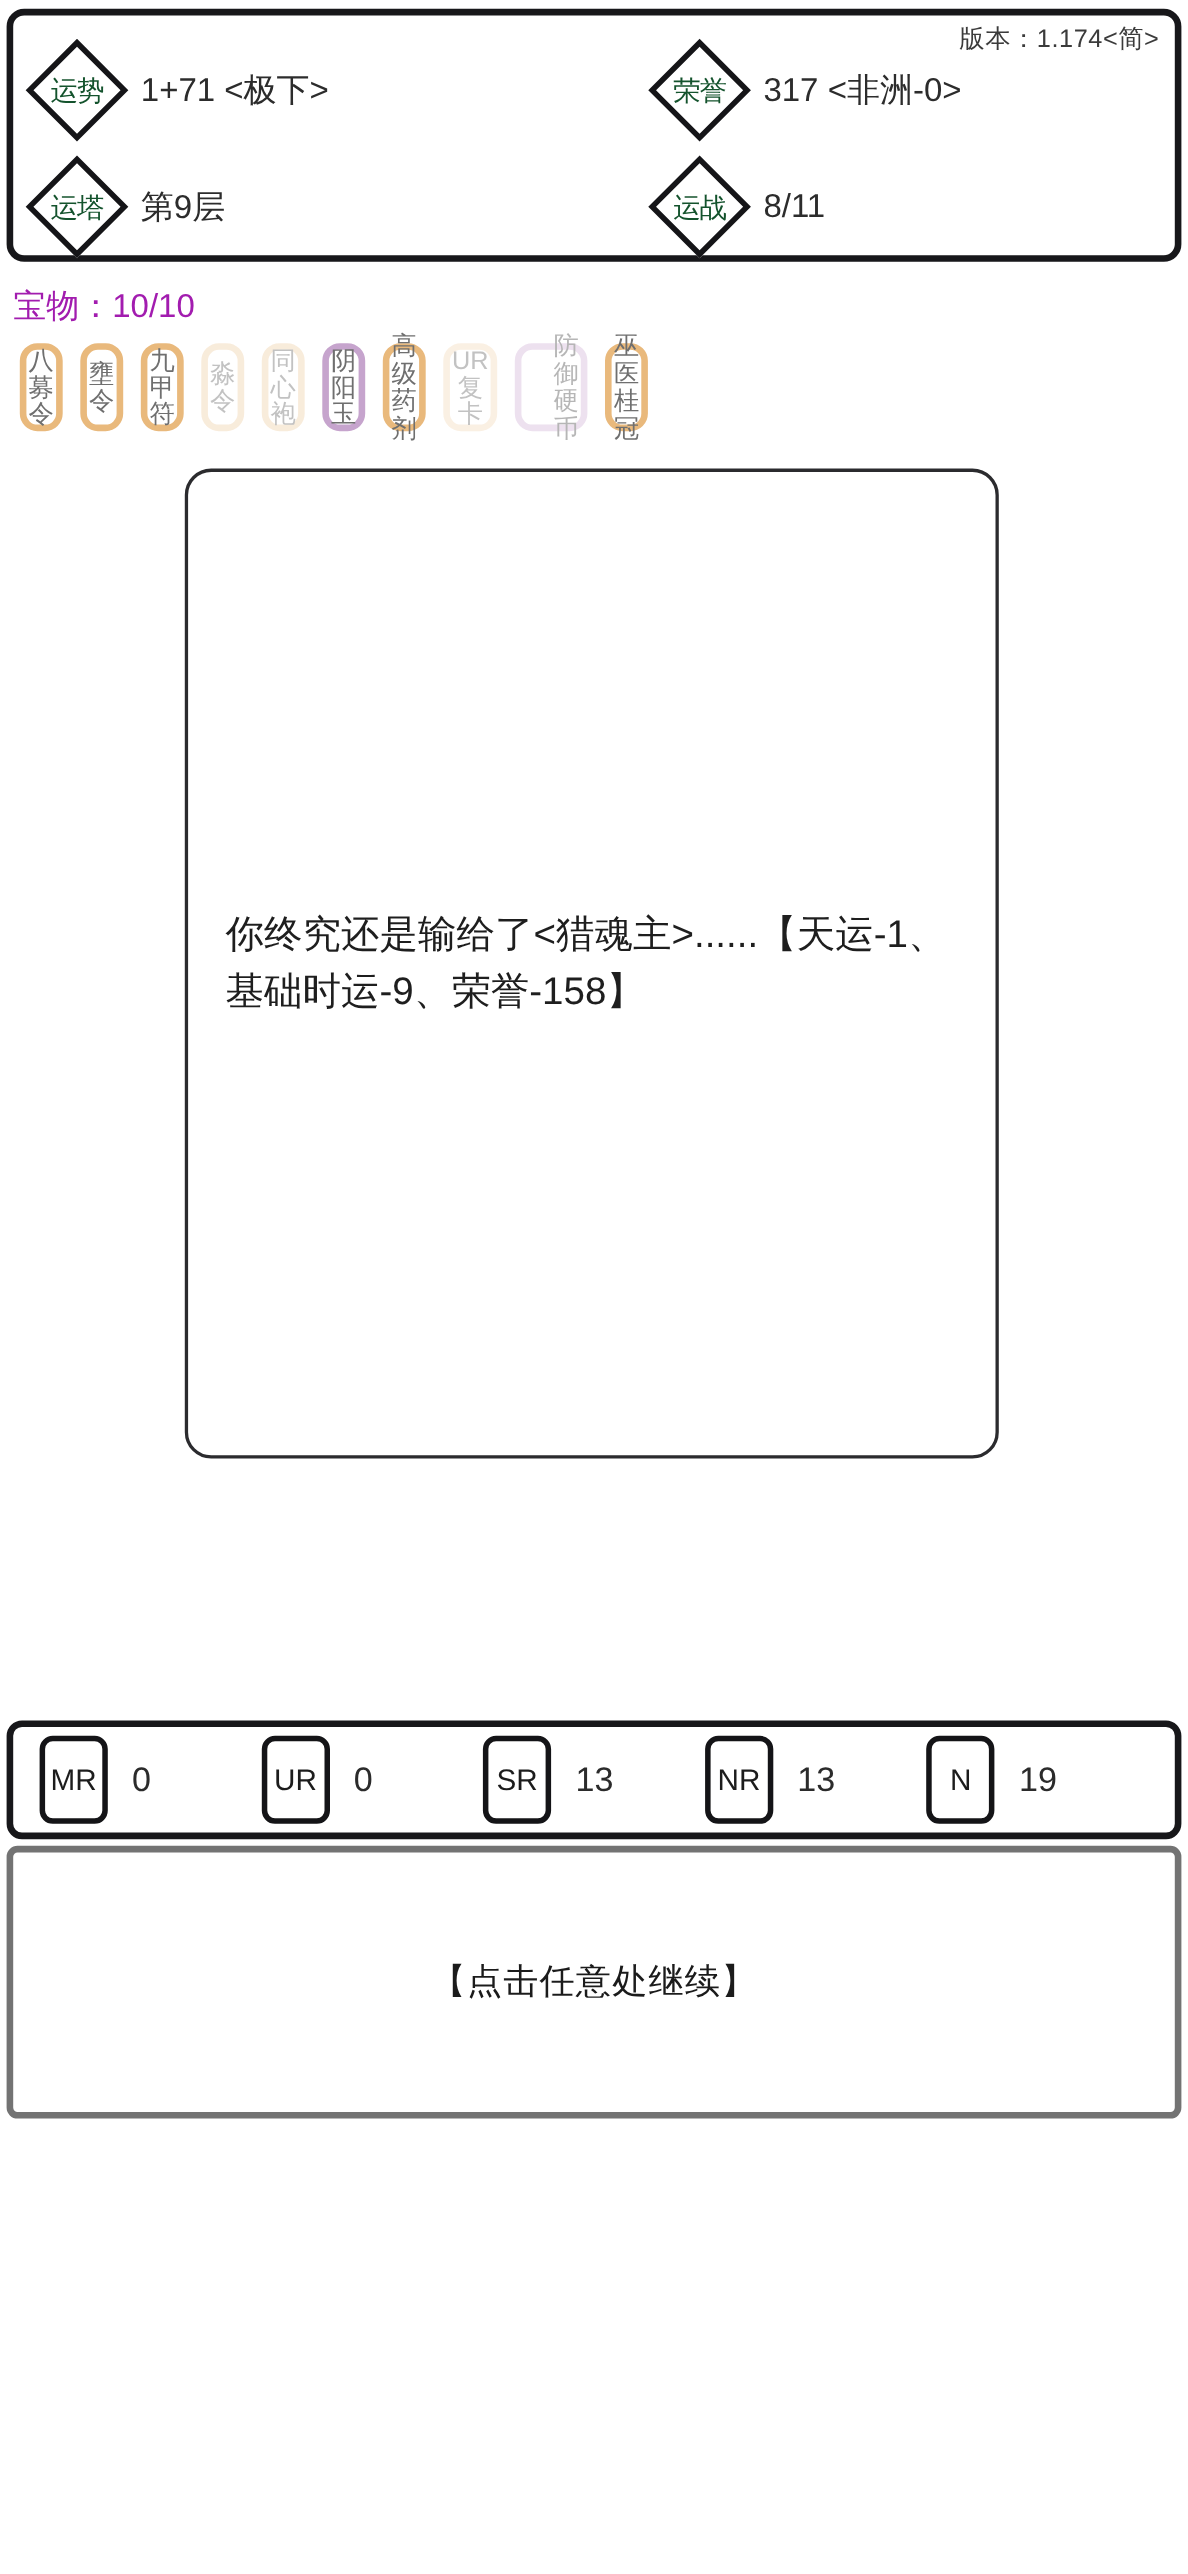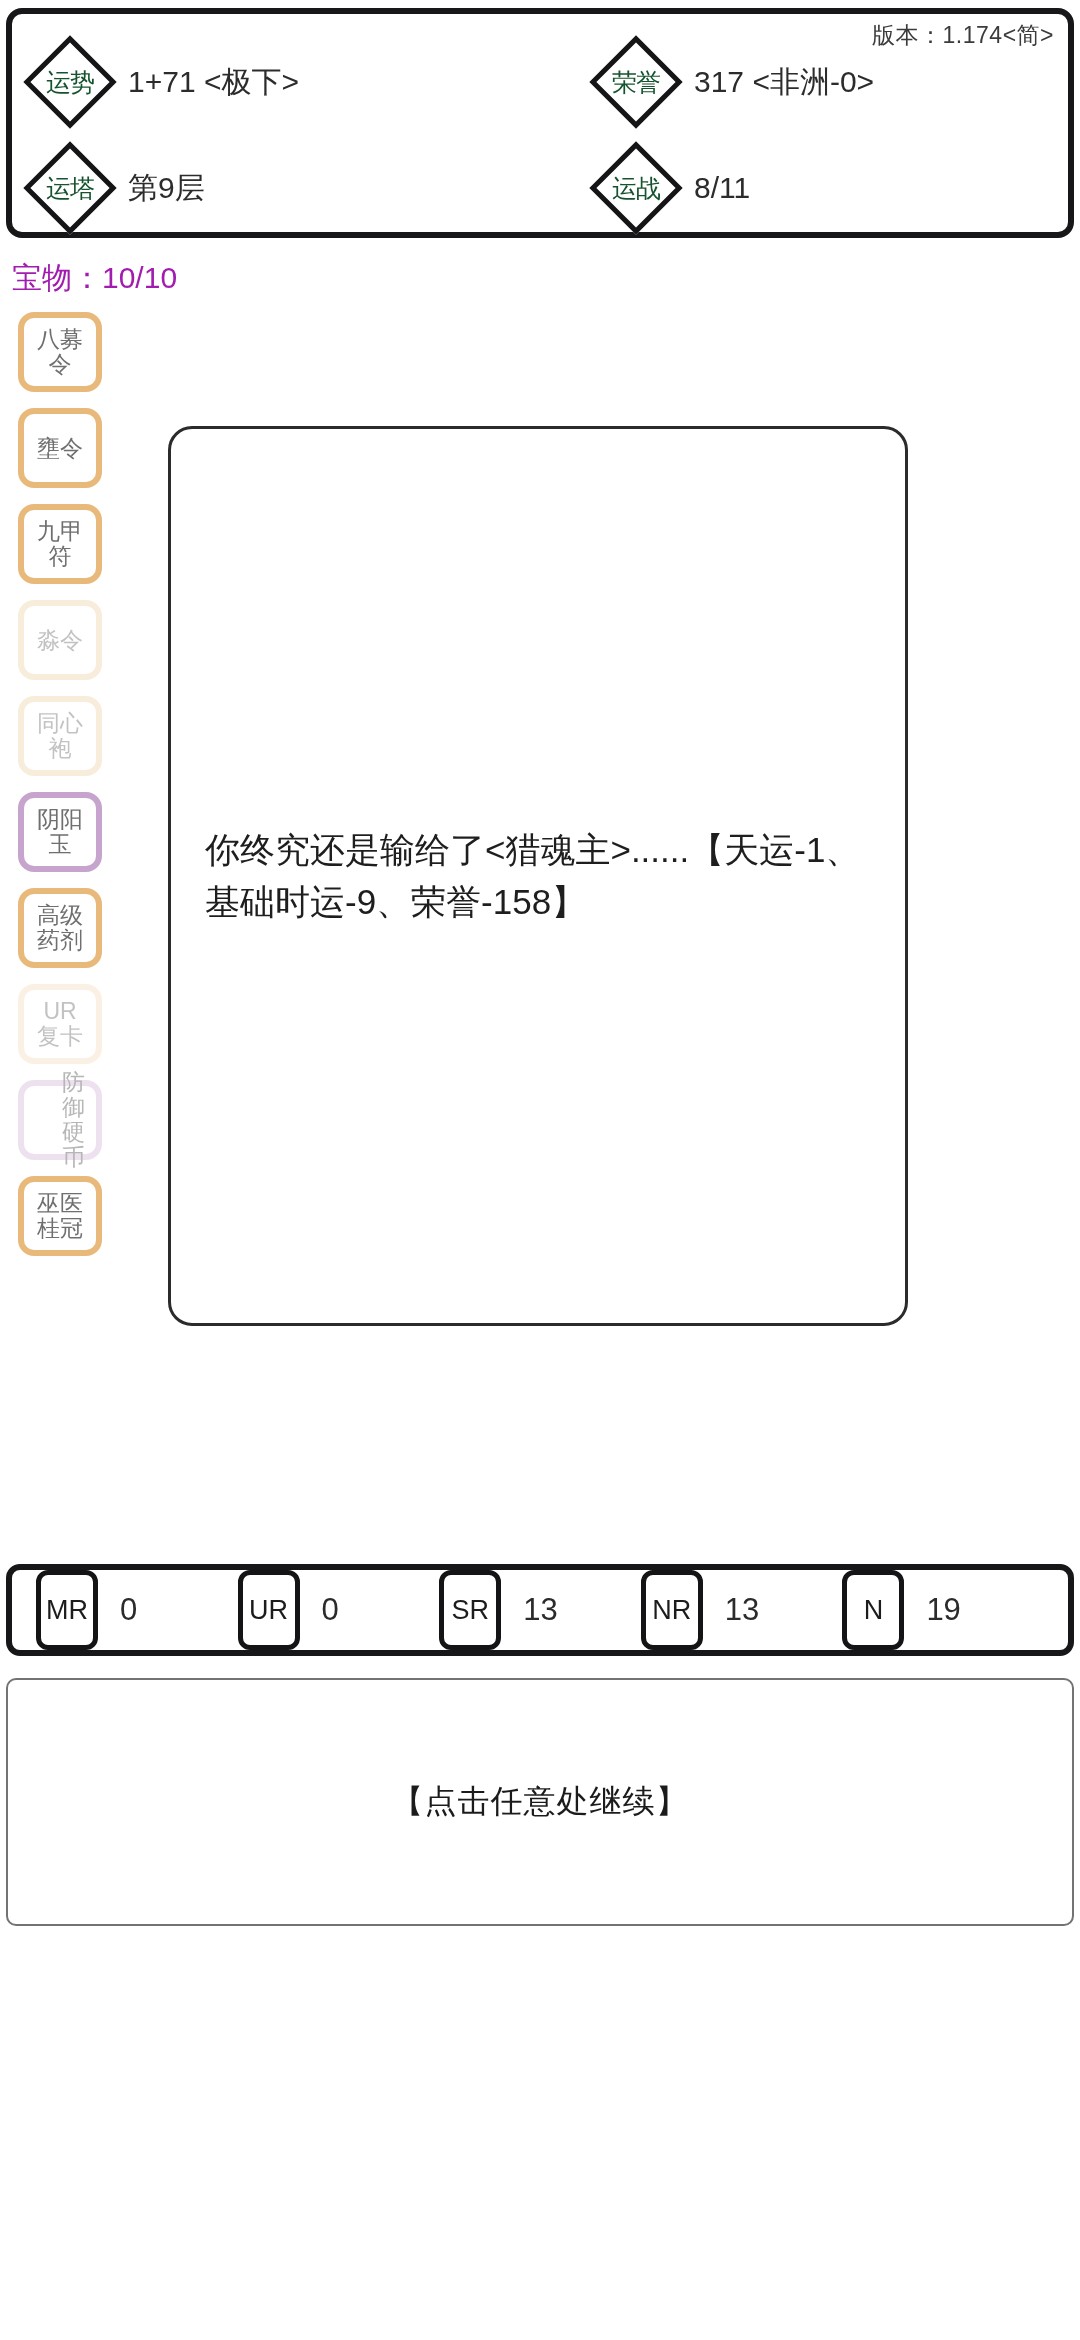--- a/index.html
+++ b/index.html
@@ -95,21 +95,20 @@
     white-space: nowrap;
   }
 
   
   .sidebar {
     position: absolute;
     left: 18px;
     top: 312px;
     width: 84px;
     display: flex;
-    flex-direction: column;
     gap: 16px;
   }
   .relic {
     width: 84px;
     height: 80px;
     border: 6px solid #e9b97c;
     border-radius: 16px;
     background: #ffffff;
     display: flex;
     align-items: center;
@@ -147,21 +146,21 @@
     color: #1e1e1e;
     letter-spacing: 0px;
   }
 
   
   .rarity-bar {
     position: absolute;
     left: 6px;
     top: 1564px;
     width: 1068px;
-    height: 92px;
+    height: 108px;
     border: 6px solid #17171a;
     border-radius: 14px;
     background: #ffffff;
     display: flex;
     align-items: center;
     padding: 0 24px;
   }
   .rarity-cell {
     display: flex;
     align-items: center;
@@ -186,21 +185,21 @@
     color: #2b2b2b;
   }
 
   
   .continue-box {
     position: absolute;
     left: 6px;
     top: 1678px;
     width: 1068px;
     height: 248px;
-    border: 2px solid #737373;
+    border: 6px solid #737373;
     border-radius: 10px;
     background: #ffffff;
     display: flex;
     align-items: center;
     justify-content: center;
   }
   .continue-text {
     font-size: 32px;
     color: #1b1b1b;
     letter-spacing: 1px;

